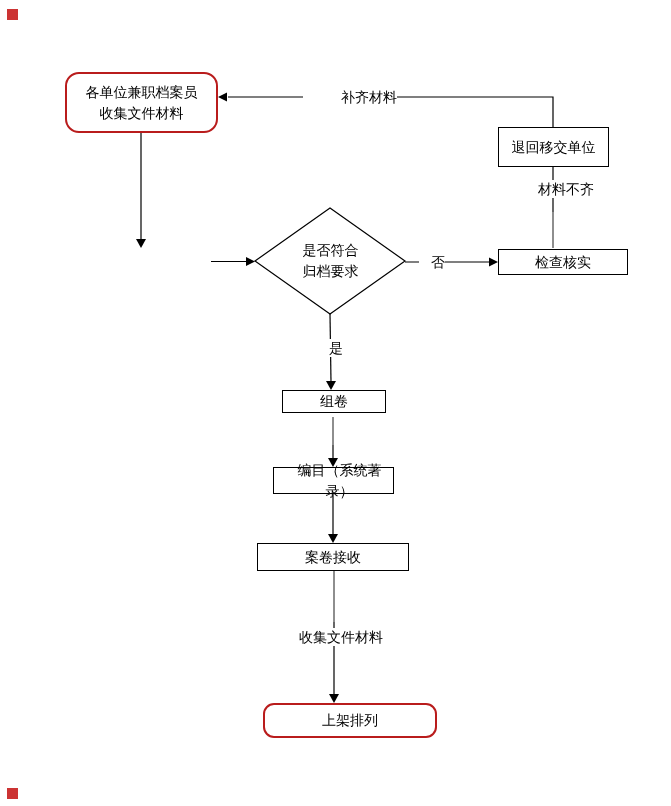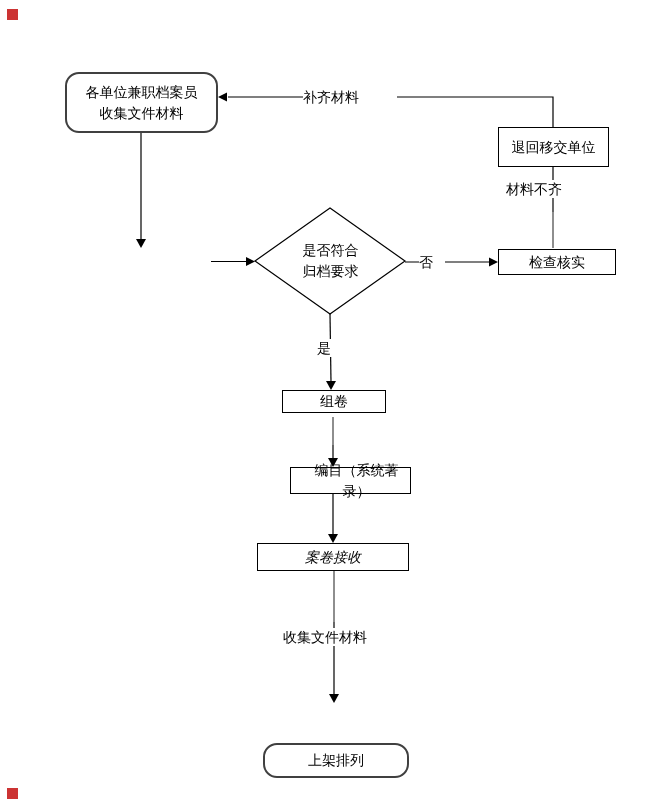--- a/index.html
+++ b/index.html
@@ -20,39 +20,39 @@
     display: flex;
     align-items: center;
     justify-content: center;
     text-align: center;
     font-size: 14px;
     line-height: 1.5;
     background: #ffffff;
     white-space: pre-line;
   }
   .rect    { border: 1px solid #000000; }
-  .rounded { border: 2px solid #404040; border-radius: 14px; }
+  .rounded { border: 2px solid #b91c1c; border-radius: 14px; }
   .plain   { background: transparent; border: none; }
 
   .n-start     { left: 65px;  top: 72px;  width: 153px; height: 61px; }
   .n-guidance  { left: 58px;  top: 248px; width: 153px; height: 28px; }
   .n-return    { left: 498px; top: 127px; width: 111px; height: 40px; }
-  .n-check     { left: 498px; top: 249px; width: 118px; height: 26px; }
+  .n-check     { left: 498px; top: 249px; width: 130px; height: 26px; }
   .n-decision  { left: 270px; top: 230px; width: 121px; height: 62px; }
   .n-assemble  { left: 282px; top: 390px; width: 104px; height: 23px; }
-  .n-catalog   { left: 290px; top: 467px; width: 121px; height: 27px; padding-left: 12px; }
-  .n-receive   { left: 257px; top: 543px; width: 152px; height: 28px; font-style: italic; }
-  .n-shelve    { left: 263px; top: 743px; width: 146px; height: 35px; }
+  .n-catalog   { left: 273px; top: 467px; width: 121px; height: 27px; padding-left: 12px; }
+  .n-receive   { left: 257px; top: 543px; width: 152px; height: 28px; }
+  .n-shelve    { left: 263px; top: 703px; width: 174px; height: 35px; border-radius: 11px; }
 
   .lbl {
     position: absolute;
     box-sizing: border-box;
     font-size: 14px;
     line-height: 18px;
-    text-align: left;
+    text-align: right;
     background: #ffffff;
   }
   .l-replenish  { left: 303px; top: 88px;  width: 94px;  }
   .l-incomplete { left: 506px; top: 180px; width: 88px;  }
   .l-no         { left: 419px; top: 253px; width: 26px;  }
   .l-yes        { left: 317px; top: 339px; width: 26px;  }
   .l-transfer   { left: 283px; top: 628px; width: 100px; }
 
   .marker-red {
     position: absolute;

